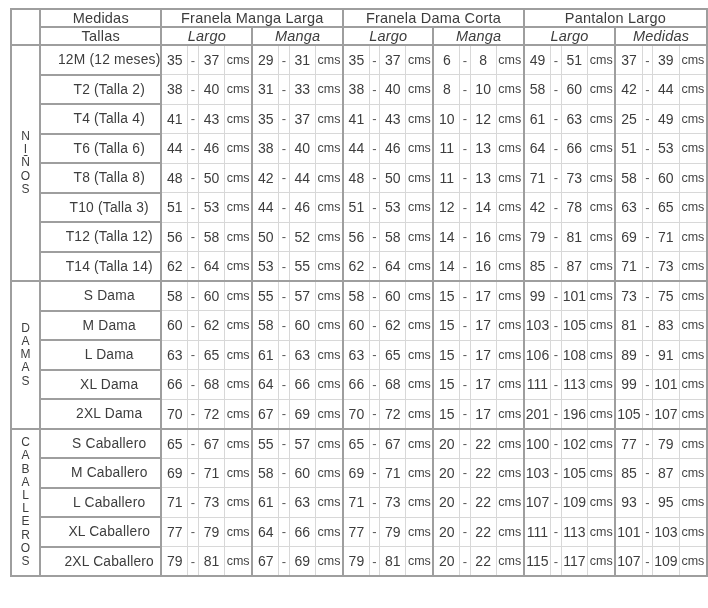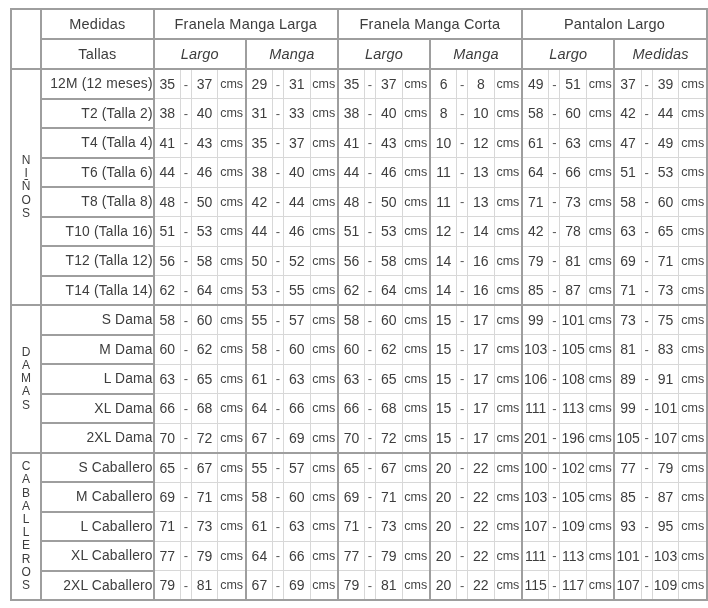--- a/index.html
+++ b/index.html
@@ -13,28 +13,28 @@
     border-collapse:collapse;table-layout:fixed;
     border:2px solid #9e9e9e;background:#fff;
   }
   th,td{
     border:1px solid #d8d8d8;
     padding:0;margin:0;
     text-align:center;vertical-align:middle;
     font-weight:normal;font-size:14px;color:#3d3d3d;
     background:#ffffff;overflow:hidden;white-space:nowrap;
   }
-  thead tr{height:30px;}
+  thead tr{height:18px;}
   thead th{font-size:14.5px;letter-spacing:.2px;}
   tbody tr{height:29.5px;}
   .ital{font-style:italic;margin-left:47px;}
   .dkr{border-right:2px solid #9e9e9e;}
   .dkb{border-bottom:2px solid #9e9e9e;}
   .dkt{border-top:2px solid #9e9e9e;}
-  .talla{text-align:right;padding-left:8px;font-size:13.8px;letter-spacing:.2px;}
+  .talla{text-align:center;padding-left:17px;font-size:13.8px;letter-spacing:.2px;}
   .num{font-size:14px;}
   .dash{font-size:13px;color:#555;}
   .unit{font-size:12.5px;color:#454545;}
   .vcell{vertical-align:middle;}
   .vlabel{
     display:block;white-space:pre-line;
     font-size:12px;line-height:13.2px;letter-spacing:0;
     text-align:center;color:#3d3d3d;
   }
 </style>
@@ -69,21 +69,21 @@
       <col style="width:27px">
         <col style="width:11px">
         <col style="width:27px">
         <col style="width:28px">
     </colgroup>
     <thead>
       <tr>
         <th rowspan="2" class="dkr dkb"></th>
         <th class="dkr dkb">Medidas</th>
         <th colspan="8" class="dkr dkb">Franela Manga Larga</th>
-        <th colspan="8" class="dkr dkb">Franela Manga Corta</th>
+        <th colspan="8" class="dkr dkb">Franela Dama Corta</th>
         <th colspan="8" class="dkb">Pantalon Largo</th>
       </tr>
       <tr>
         <th class="dkr dkb">Tallas</th>
         <th colspan="4" class="ital dkr dkb">Largo</th>
         <th colspan="4" class="ital dkr dkb">Manga</th>
         <th colspan="4" class="ital dkr dkb">Largo</th>
         <th colspan="4" class="ital dkr dkb">Manga</th>
         <th colspan="4" class="ital dkr dkb">Largo</th>
         <th colspan="4" class="ital dkb">Medidas</th>
@@ -166,21 +166,21 @@
           <td class="num">43</td>
           <td class="unit dkr">cms</td>
           <td class="num">10</td>
           <td class="dash">-</td>
           <td class="num">12</td>
           <td class="unit dkr">cms</td>
           <td class="num">61</td>
           <td class="dash">-</td>
           <td class="num">63</td>
           <td class="unit dkr">cms</td>
-          <td class="num">47</td>
+          <td class="num">25</td>
           <td class="dash">-</td>
           <td class="num">49</td>
           <td class="unit dkr">cms</td>
         </tr>
         <tr>
           <td class="talla dkr dkb">T6 (Talla 6)</td>
           <td class="num">44</td>
           <td class="dash">-</td>
           <td class="num">46</td>
           <td class="unit dkr">cms</td>
@@ -226,21 +226,21 @@
           <td class="num">71</td>
           <td class="dash">-</td>
           <td class="num">73</td>
           <td class="unit dkr">cms</td>
           <td class="num">58</td>
           <td class="dash">-</td>
           <td class="num">60</td>
           <td class="unit dkr">cms</td>
         </tr>
         <tr>
-          <td class="talla dkr dkb">T10 (Talla 16)</td>
+          <td class="talla dkr dkb">T10 (Talla 3)</td>
           <td class="num">51</td>
           <td class="dash">-</td>
           <td class="num">53</td>
           <td class="unit dkr">cms</td>
           <td class="num">44</td>
           <td class="dash">-</td>
           <td class="num">46</td>
           <td class="unit dkr">cms</td>
           <td class="num">51</td>
           <td class="dash">-</td>

